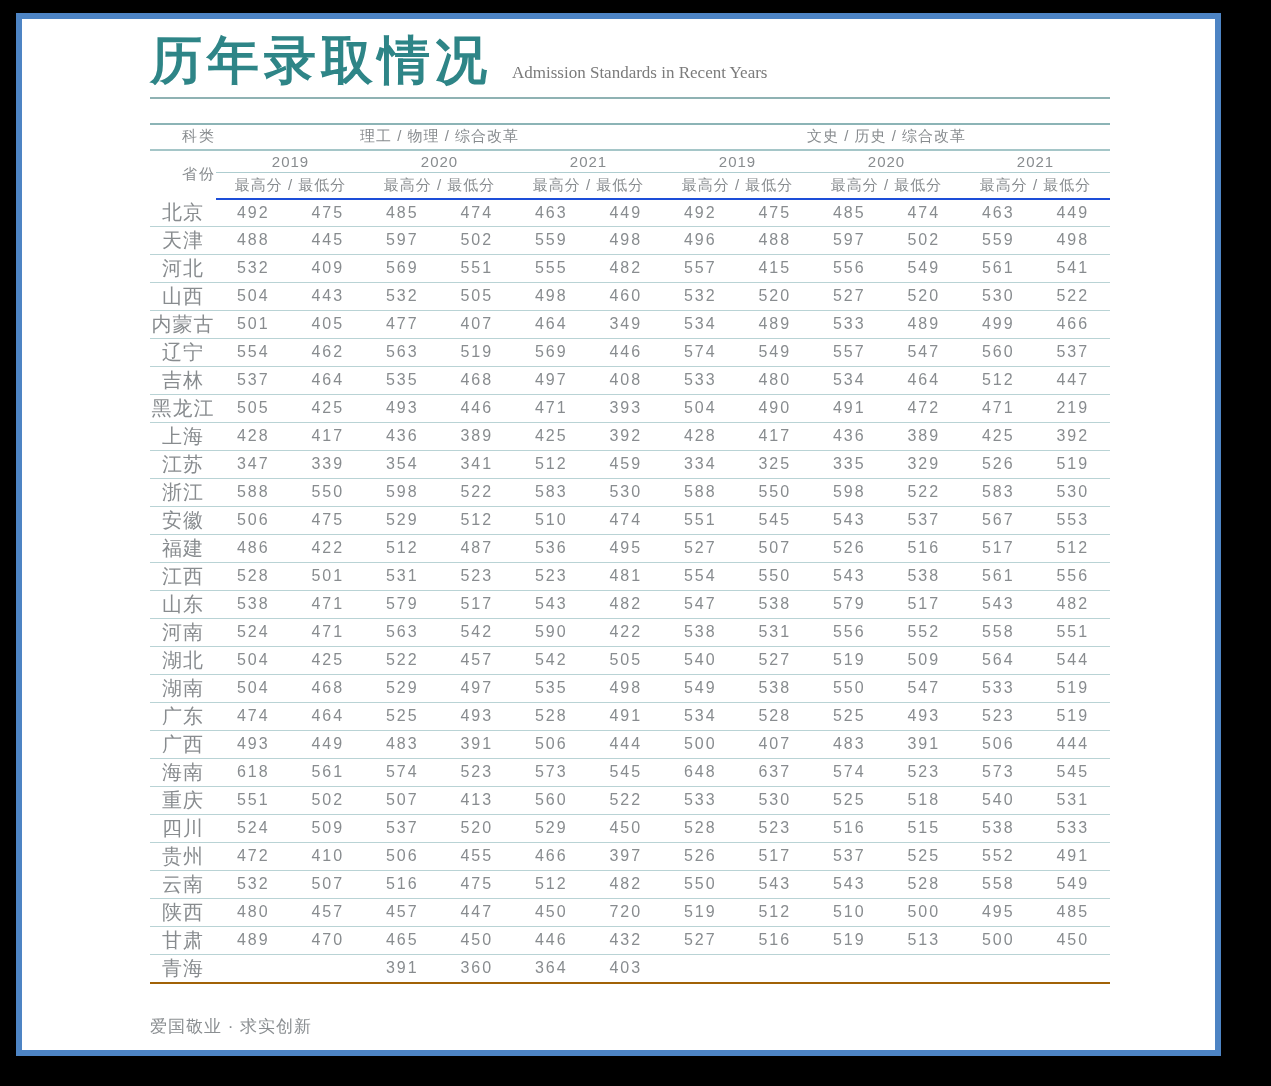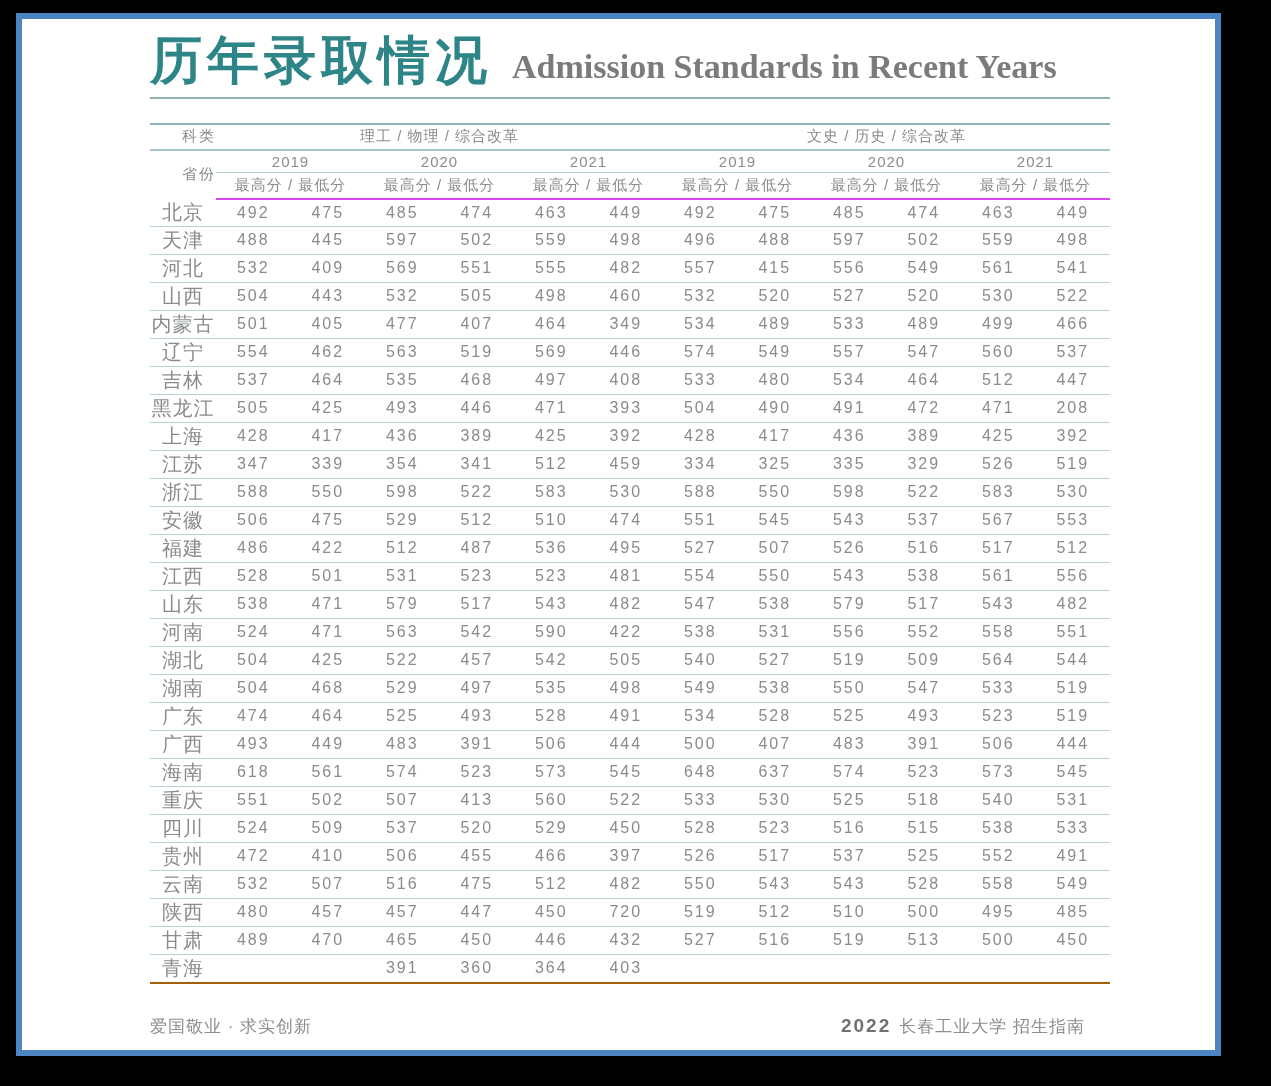--- a/index.html
+++ b/index.html
@@ -9,42 +9,42 @@
     border:6px solid #4d84c4; background:#ffffff; overflow:hidden;
   }
   
   .header { margin:14px 130px 0 128px; }
   .header-line { display:flex; align-items:baseline; }
   .title-zh {
     color:#2e8587; font-size:52px; font-weight:900; letter-spacing:5px;
     line-height:1.05; white-space:nowrap;
   }
   .title-en {
-    font-family:"Liberation Serif","DejaVu Serif",serif; font-weight:700;
-    color:#7b7b7b; font-size:34px; margin-left:20px; white-space:nowrap;
+    font-family:"Liberation Serif","DejaVu Serif",serif; font-weight:400;
+    color:#7b7b7b; font-size:17px; margin-left:20px; white-space:nowrap;
   }
   .header-rule { height:2px; background:#8fb2b3; margin-top:9px; width:960px; }
   
   .subtitle {
     margin:68px 0 0 128px; color:#2e8587; font-size:40px; font-weight:800;
     letter-spacing:3px; white-space:nowrap;
   }
   
   .table-wrap { margin:24px 0 0 128px; width:960px; }
   table { width:960px; border-collapse:collapse; table-layout:fixed; border-top:2px solid #8cb4b6; }
   col.c-prov { width:66px; }
   col.c-num { width:74.5px; }
   td {
     color:#888c8f; font-size:15px; text-align:center; vertical-align:middle;
     letter-spacing:1px; padding:0; overflow:hidden; white-space:nowrap;
   }
   tr.group-row td { height:26px; border-bottom:2px solid #a5c6c8; }
   td.corner, td.province-head { text-align:right; padding-left:14px; letter-spacing:2px; }
   tr.year-row td.year-cell { height:23px; border-bottom:1px solid #aecdd0; }
-  tr.score-row td { height:26px; border-bottom:2px solid #d946ef; }
+  tr.score-row td { height:26px; border-bottom:2px solid #1d4ed8; }
   tbody td { height:25px; border-bottom:1px solid #b9d3d5; font-size:16px; letter-spacing:2px; }
   tbody td.province { font-size:20px; letter-spacing:1px; }
   tbody tr:last-child td { border-bottom:2px solid #a16207; }
   
   .footer {
     position:absolute; left:128px; right:130px; bottom:12px;
     display:flex; justify-content:space-between; align-items:center;
   }
   .footer-left { color:#8b8f92; font-size:17px; letter-spacing:1px; }
   .footer-right { color:#8b8f92; font-size:17px; letter-spacing:1px; }
@@ -217,21 +217,21 @@
             <td>425</td>
             <td>493</td>
             <td>446</td>
             <td>471</td>
             <td>393</td>
             <td>504</td>
             <td>490</td>
             <td>491</td>
             <td>472</td>
             <td>471</td>
-            <td>208</td>
+            <td>219</td>
           </tr>
           <tr>
             <td class="province">上海</td>
             <td>428</td>
             <td>417</td>
             <td>436</td>
             <td>389</td>
             <td>425</td>
             <td>392</td>
             <td>428</td>
@@ -525,18 +525,15 @@
             <td></td>
             <td></td>
             <td></td>
           </tr>
         </tbody>
     </table>
   </div>
 
   <div class="footer">
     <span class="footer-left">爱国敬业 · 求实创新</span>
-    <span class="footer-right">
-      <span class="footer-year">2022</span><span>长春工业大学 招生指南</span>
-    </span>
   </div>
 
 </div>
 
 </body></html>

